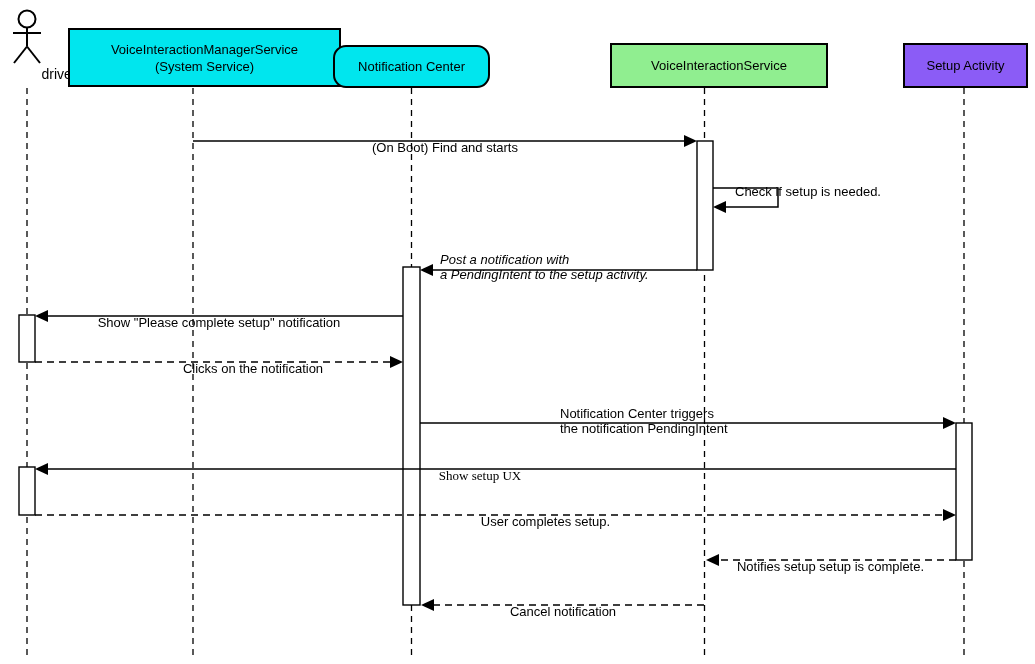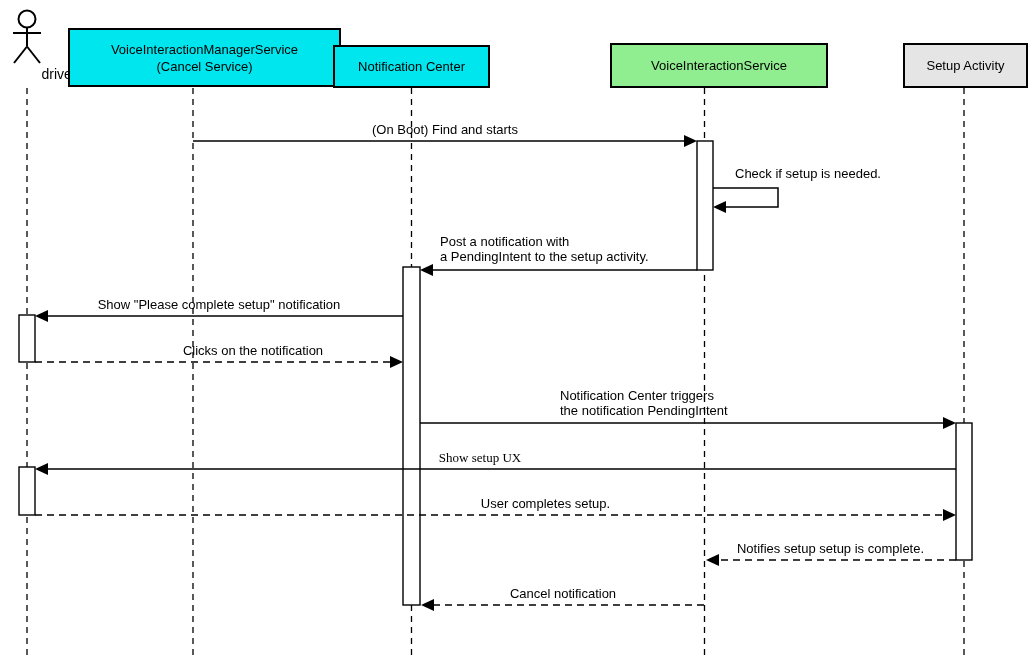--- a/index.html
+++ b/index.html
@@ -7,21 +7,21 @@
     position:relative;width:1035px;height:664px;background:#fff;
     font-family:"Liberation Sans",sans-serif;color:#000;overflow:hidden;
   }
   #wires{position:absolute;left:0;top:0;}
   .participant{
     position:absolute;border:2px solid #000;display:flex;flex-direction:column;
     align-items:center;justify-content:center;text-align:center;
     font-size:13px;line-height:17px;box-sizing:border-box;
   }
   .msg-label{
-    position:absolute;font-size:13px;line-height:15px;white-space:nowrap;
+    position:absolute;font-size:13px;line-height:15px;white-space:nowrap;margin-top:18px;
   }
   .msg-label.center{text-align:center;}
   .msg-label span{display:block;}
   .actor-label{
     position:absolute;left:0;top:66px;width:54px;text-align:center;font-size:14px;padding-left:32px;
   }
 </style>
 </head>
 <body>
 
@@ -76,37 +76,37 @@
       <polygon points="956,515 943,509 943,521"></polygon>
       <polygon points="706,560 719,554 719,566"></polygon>
       <polygon points="421,605 434,599 434,611"></polygon>
     </g>
   </svg>
 
   <div class="actor-label">driver</div>
 
   <div class="participant" style="left: 68px; top: 28px; width: 273px; height: 59px; background-color: rgb(0, 230, 238);">
     <span>VoiceInteractionManagerService</span>
-    <span>(Cancel Service)</span>
+    <span>(System Service)</span>
   </div>
-  <div class="participant" style="left: 333px; top: 45px; width: 157px; height: 43px; background-color: rgb(0, 230, 238);">
+  <div class="participant" style="left: 333px; top: 45px; width: 157px; height: 43px; background-color: rgb(0, 230, 238); border-radius: 13px;">
     <span>Notification Center</span>
   </div>
   <div class="participant" style="left: 610px; top: 43px; width: 218px; height: 45px; background-color: rgb(144, 238, 144);">
     <span>VoiceInteractionService</span>
   </div>
-  <div class="participant" style="left: 903px; top: 43px; width: 125px; height: 45px; background-color: #e5e5e5;">
+  <div class="participant" style="left: 903px; top: 43px; width: 125px; height: 45px; background-color: #8b5cf6;">
     <span>Setup Activity</span>
   </div>
 
   <div class="msg-label center" style="left:193px;top:122px;width:504px;">(On Boot) Find and starts</div>
 
   <div class="msg-label" style="left:735px;top:166px;">Check if setup is needed.</div>
 
-  <div class="msg-label" style="left:440px;top:234px;">
+  <div class="msg-label" style="left:440px;top:234px;font-style:italic;">
     <span>Post a notification with</span>
     <span>a PendingIntent to the setup activity.</span>
   </div>
 
   <div class="msg-label center" style="left:35px;top:297px;width:368px;">Show "Please complete setup" notification</div>
 
   <div class="msg-label center" style="left:35px;top:343px;width:436px;">Clicks on the notification</div>
 
   <div class="msg-label" style="left:560px;top:388px;">
     <span>Notification Center triggers</span>

